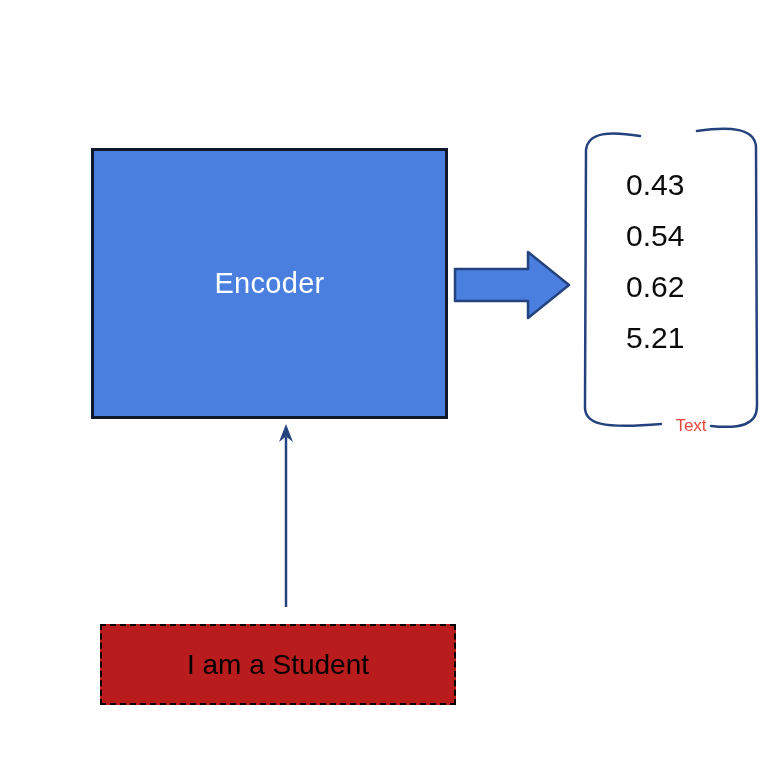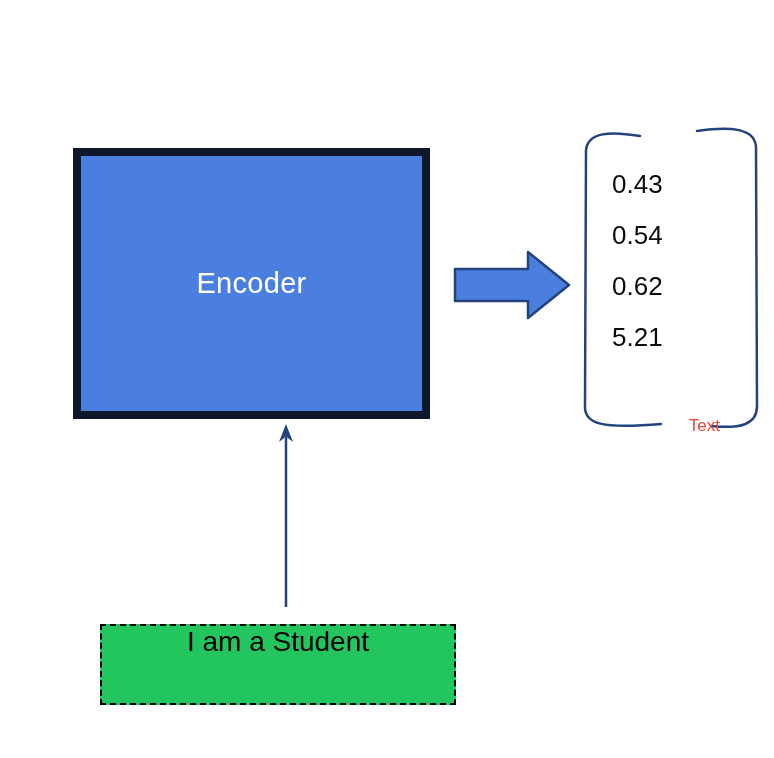--- a/index.html
+++ b/index.html
@@ -11,27 +11,27 @@
   #canvas {
     position: relative;
     width: 774px;
     height: 758px;
     background: #ffffff;
     overflow: hidden;
   }
   
   .encoder-box {
     position: absolute;
-    left: 73px;
+    left: 91px;
     top: 148px;
     width: 357px;
     height: 271px;
     box-sizing: border-box;
     background: #4a7fe0;
-    border: 8px solid #0f172a;
+    border: 3px solid #0f172a;
     display: flex;
     align-items: center;
     justify-content: center;
   }
   .encoder-label {
     color: #ffffff;
     font-size: 29px;
     letter-spacing: 0.3px;
   }
   
@@ -45,47 +45,47 @@
   
   .vector-values {
     position: absolute;
     left: 584px;
     top: 159px;
     width: 174px;
   }
   .vector-value {
     height: 51px;
     line-height: 51px;
-    padding-left: 28px;
-    font-size: 26px;
+    padding-left: 42px;
+    font-size: 30px;
     color: #0b0b0b;
   }
   
   .vector-caption {
     position: absolute;
     left: 662px;
     top: 416px;
     width: 58px;
-    text-align: right;
+    text-align: center;
     font-size: 17px;
     color: #e8473a;
   }
   
   .input-box {
     position: absolute;
     left: 100px;
     top: 624px;
     width: 356px;
     height: 81px;
     box-sizing: border-box;
     border: 2px dashed #000000;
     display: flex;
-    align-items: flex-start;
+    align-items: center;
     justify-content: center;
-    background: #22c55e;
+    background: #b91c1c;
   }
   .input-label {
     color: #000000;
     font-size: 28px;
   }
 </style>
 </head>
 <body>
 
 <div id="canvas">

